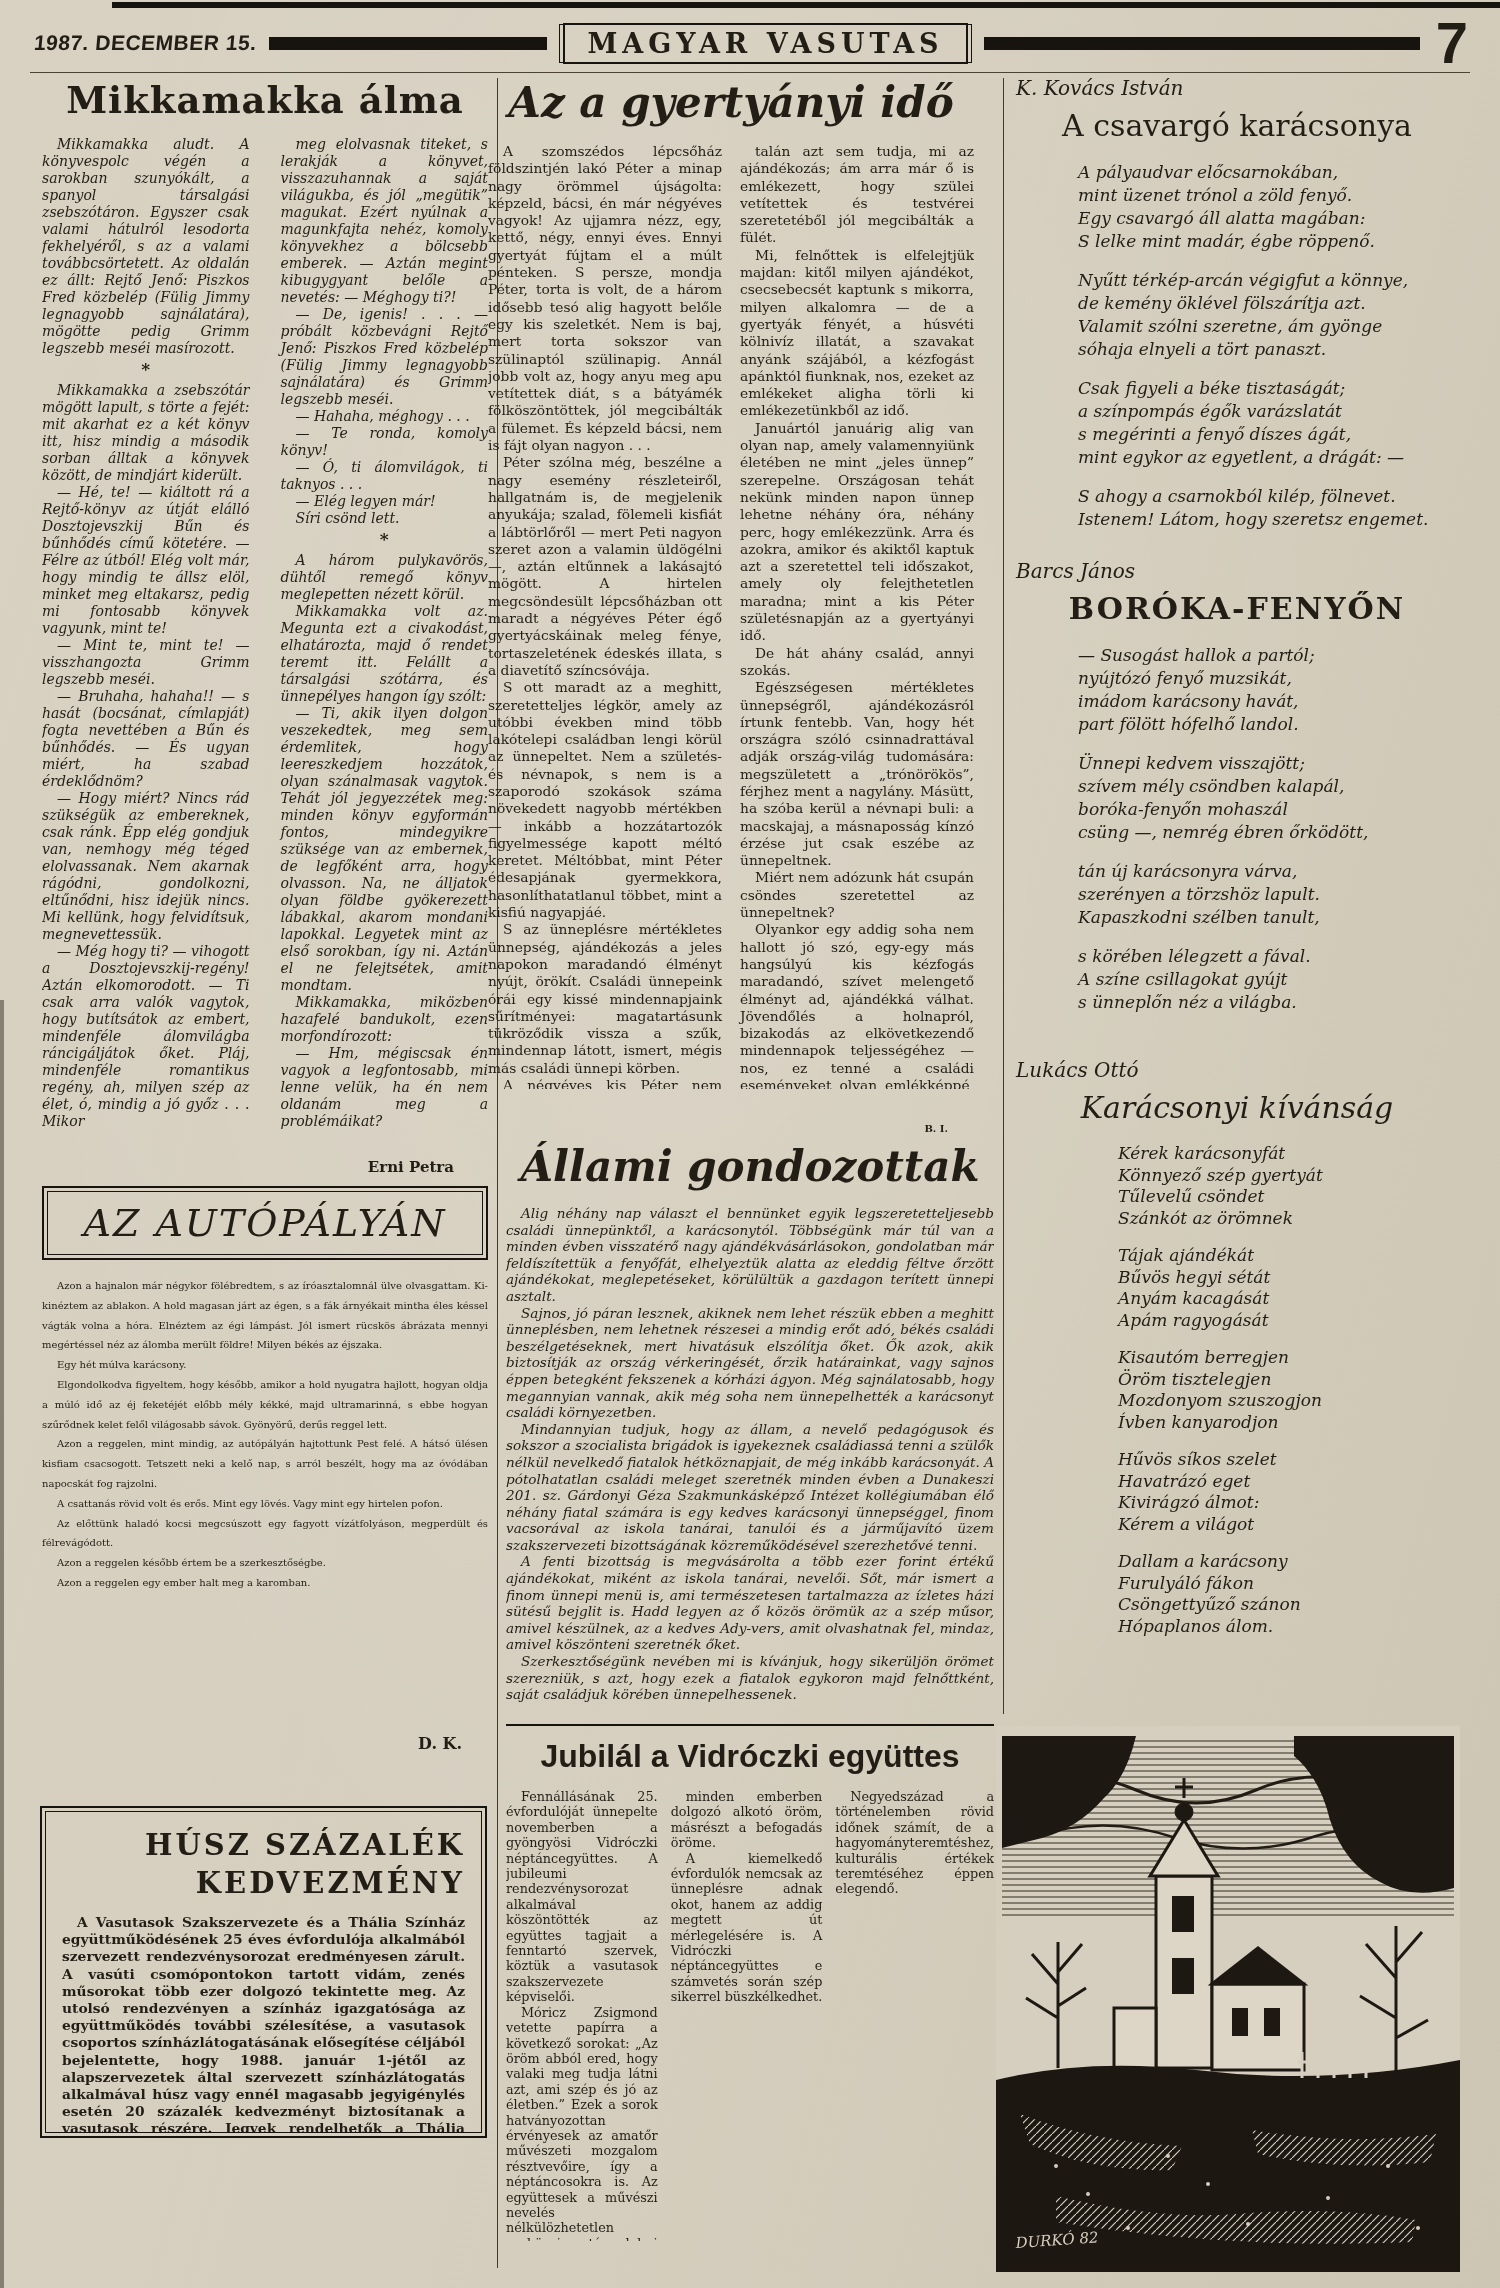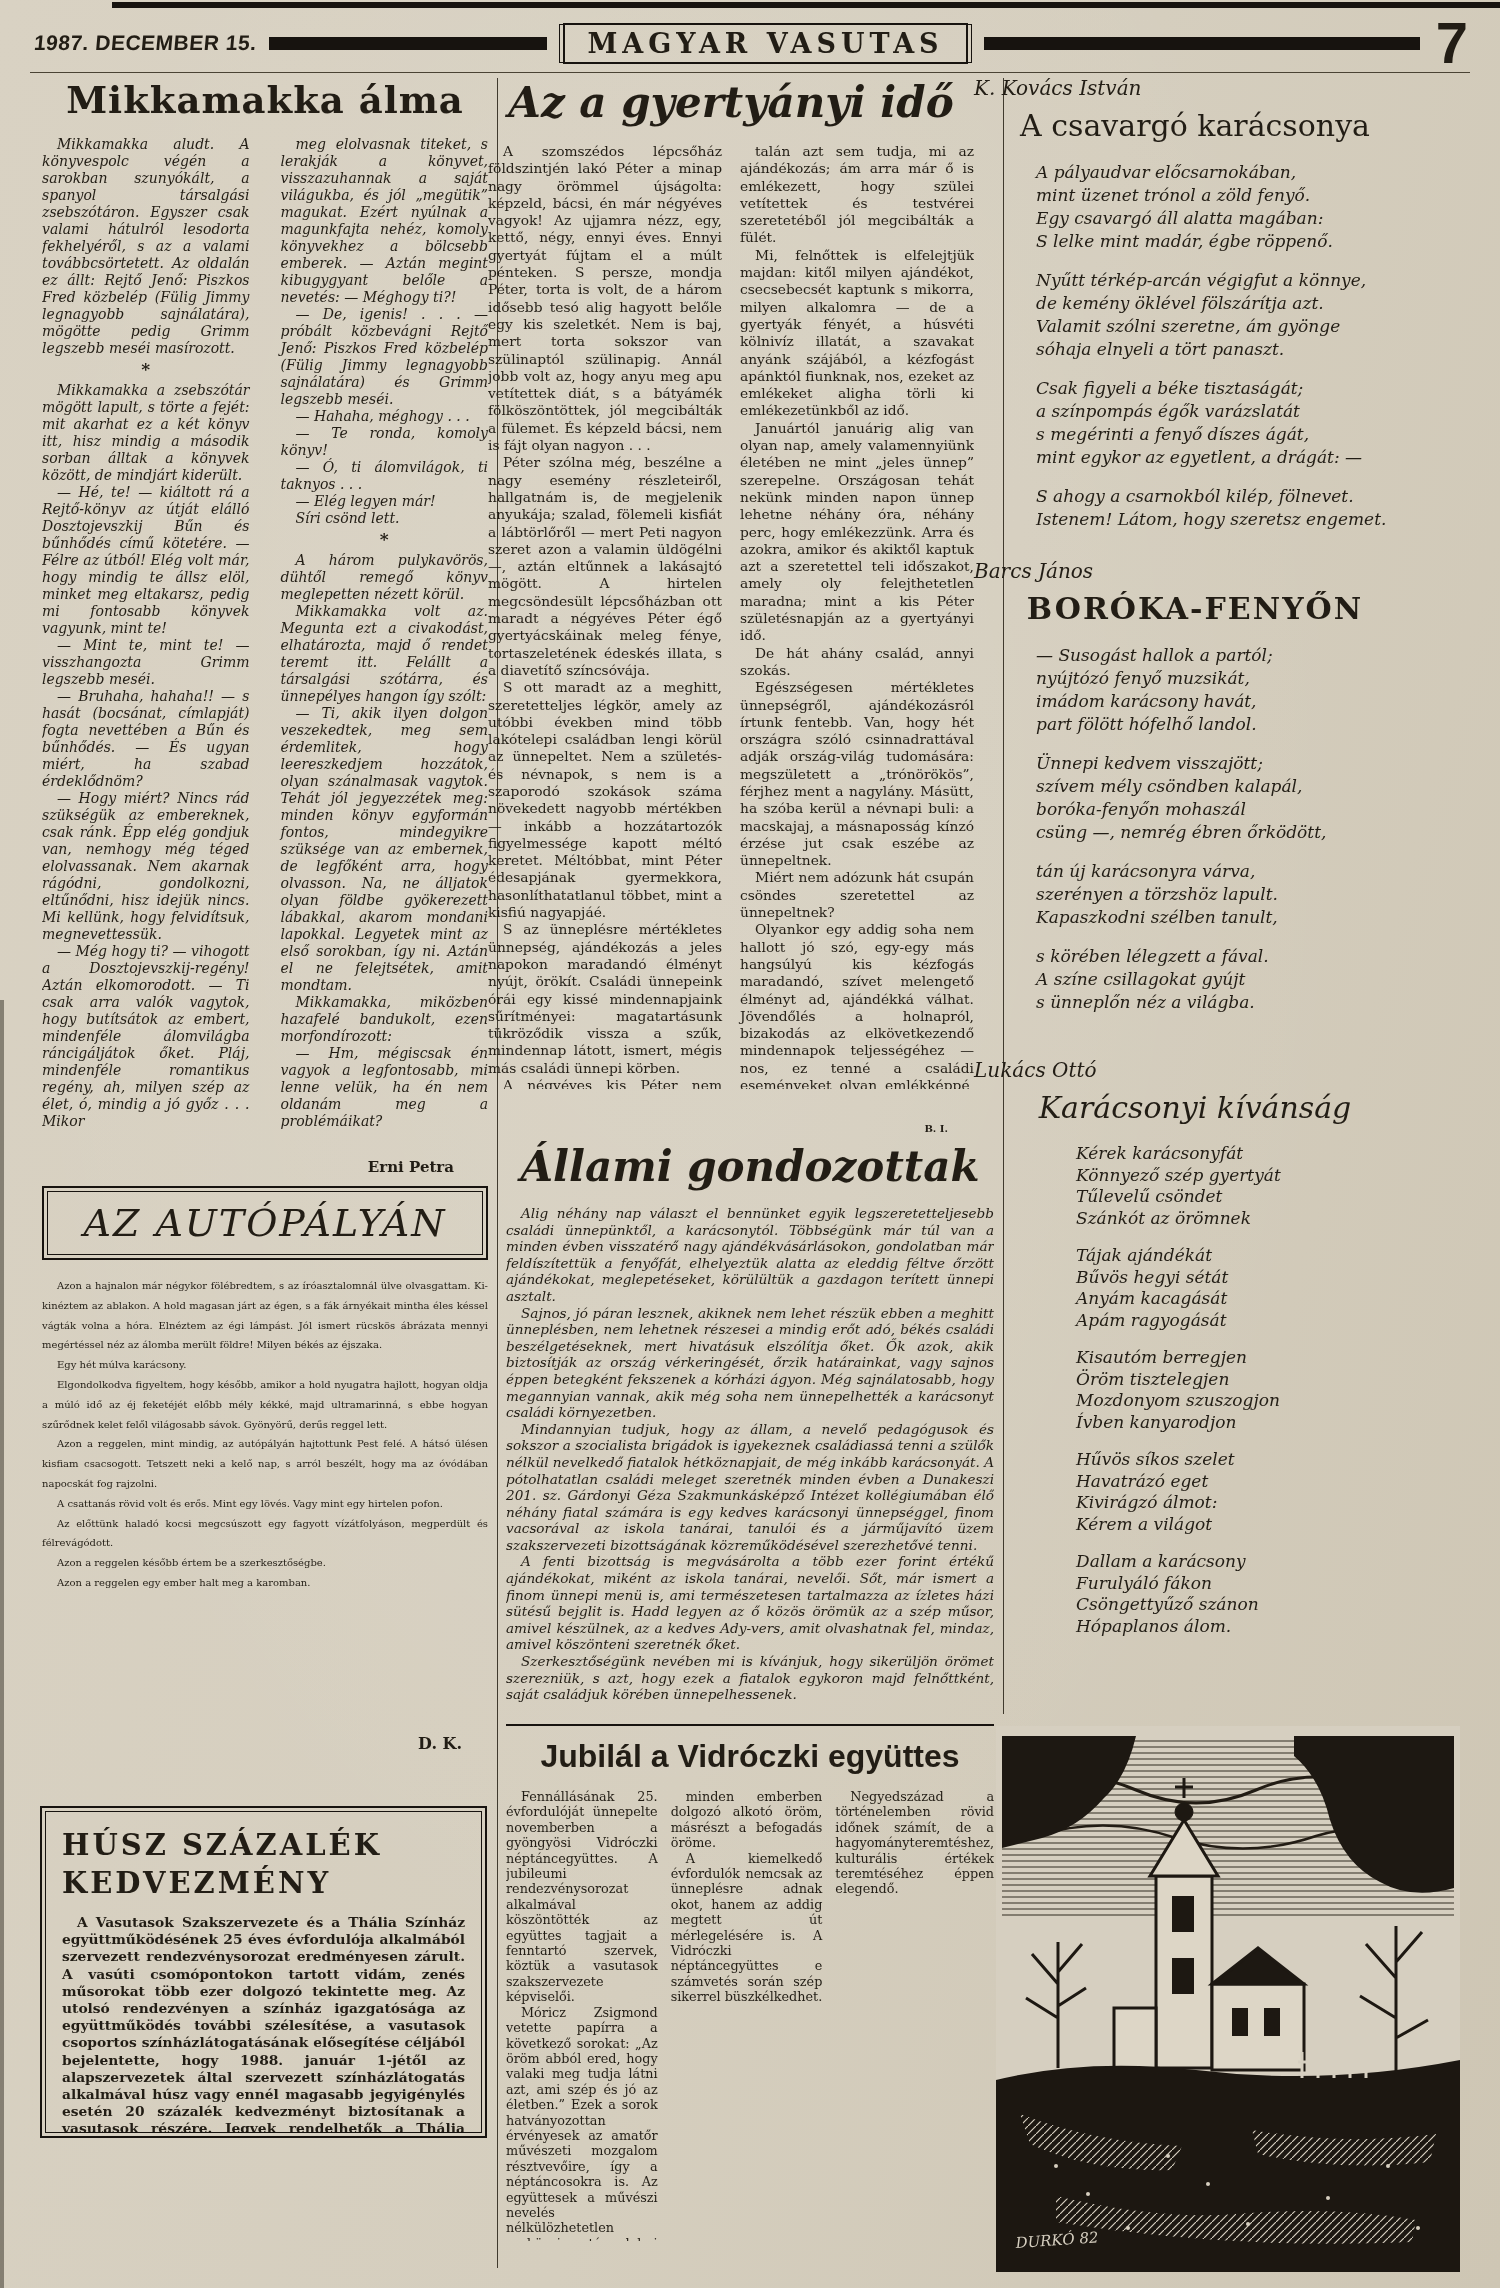--- a/index.html
+++ b/index.html
@@ -44,21 +44,21 @@
   .art-mikka .byline{position:absolute;right:34px;bottom:4px;font-size:15px;}
 
   
   .art-gyer{position:absolute;left:488px;top:78px;width:486px;height:1056px;}
   .t-gyer{font-size:42px;font-style:italic;font-weight:bold;text-align:center;margin-bottom:16px;}
   .art-gyer .cols{display:flex;gap:18px;height:946px;overflow:hidden;}
   .art-gyer .col{flex:1;font-size:13.8px;line-height:17.3px;}
   .art-gyer .byline{position:absolute;right:26px;bottom:0;font-size:10px;}
 
   
-  .right-col{position:absolute;left:972px;top:76px;width:446px;height:1650px;overflow:hidden;}
+  .right-col{position:absolute;left:1014px;top:76px;width:446px;height:1650px;overflow:hidden;}
   .poem-block{margin-bottom:28px;}
   .pb2{margin-top:44px;}
   .poem-author{font-style:italic;font-size:20px;margin:0 0 8px 2px;}
   .poem-title{font-size:30px;text-align:center;margin-bottom:18px;font-weight:normal;}
   .pt1{letter-spacing:2px;font-weight:bold;}
   .pt2{font-style:italic;}
   .poem p{white-space:pre-line;font-style:italic;font-size:17px;line-height:23px;margin:0 0 16px 64px;}
   .poem.kiv p{margin-left:104px;line-height:21.5px;}
 
   
@@ -70,21 +70,21 @@
 
   
   .art-allami{position:absolute;left:506px;top:1142px;width:488px;height:578px;}
   .t-allami{font-size:42px;font-style:italic;font-weight:bold;text-align:center;margin-bottom:14px;}
   .art-allami .bodytext{font-style:italic;font-size:13.6px;line-height:16.6px;height:498px;overflow:hidden;}
 
   
   .art-husz{position:absolute;left:40px;top:1806px;width:447px;height:332px;}
   .husz-outer{border:2px solid #17130f;padding:3px;height:100%;}
   .husz-inner{border:1px solid #17130f;height:100%;padding:14px 16px;overflow:hidden;}
-  .t-husz{text-align:left;font-size:29px;letter-spacing:3px;line-height:38px;margin-bottom:12px;font-weight:bold;}
+  .t-husz{text-align:right;font-size:29px;letter-spacing:3px;line-height:38px;margin-bottom:12px;font-weight:bold;}
   .art-husz .bodytext{font-weight:bold;font-size:13.8px;line-height:17.2px;}
 
   
   .art-jub{position:absolute;left:506px;top:1724px;width:488px;height:548px;}
   .jub-rule{height:2px;background:#17130f;margin-bottom:12px;}
   .t-jub{font-family:"Liberation Sans",sans-serif;font-weight:bold;font-size:32px;text-align:center;margin-bottom:14px;}
   .cols3{display:flex;gap:13px;height:452px;overflow:hidden;}
   .colj{flex:1;font-size:12.8px;line-height:15.4px;}
 
   

